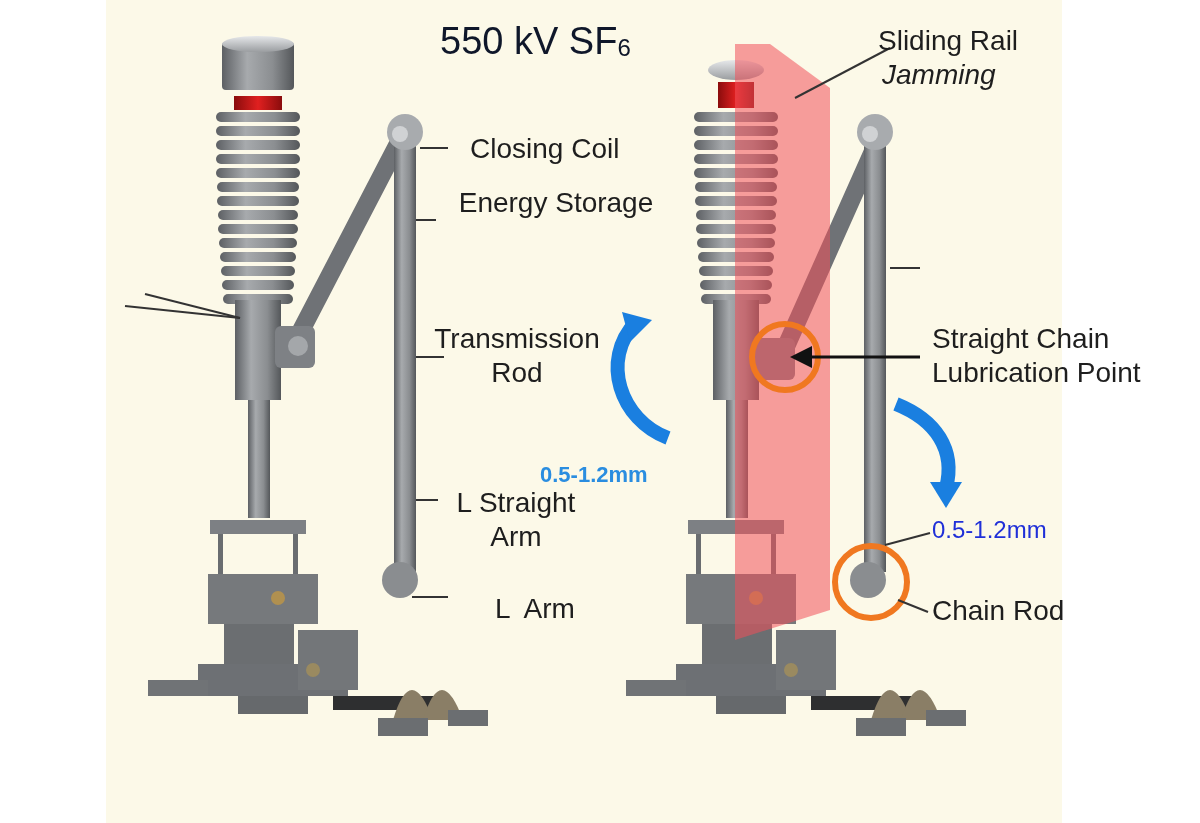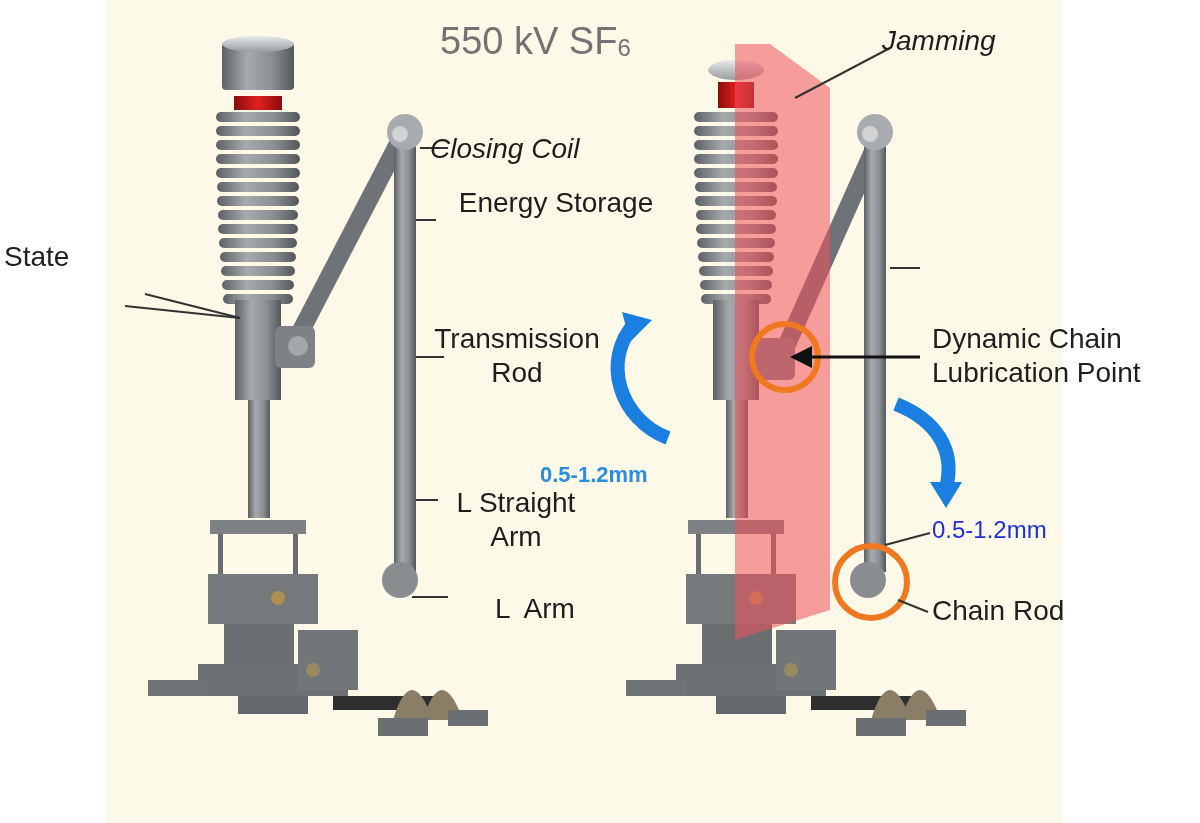--- a/index.html
+++ b/index.html
@@ -1,21 +1,21 @@
 <!DOCTYPE html>
 <html><head>
 <meta charset="utf-8">
 <style>
   html,body{margin:0;padding:0;background:#ffffff;}
   body{width:1200px;height:823px;position:relative;overflow:hidden;font-family:"Liberation Sans",sans-serif;}
   .panel{position:absolute;left:106px;top:0;width:956px;height:823px;background:#fcf9e8;}
   svg.art{position:absolute;left:0;top:0;width:1200px;height:823px;}
   .lbl{position:absolute;color:#1e1e1e;font-size:28px;line-height:34px;white-space:nowrap;}
   .lbl.c{text-align:center;}
-  .title{position:absolute;left:440px;top:20px;font-size:38px;color:#737373;}
+  .title{position:absolute;left:440px;top:20px;font-size:38px;color:#0f172a;}
   .title sub{font-size:24px;vertical-align:-2px;}
   .dim{position:absolute;font-size:22px;font-weight:bold;}
 </style>
 </head>
 <body>
 
 <div class="panel"></div>
 
 <svg class="art" viewBox="0 0 1200 823" xmlns="http://www.w3.org/2000/svg">
   <defs>
@@ -130,38 +130,38 @@
 
   <path d="M668 438 C 620 420, 600 360, 636 322" stroke="#1a7fe0" stroke-width="14" fill="none"></path>
   <polygon points="622,312 652,320 630,342" fill="#1a7fe0"></polygon>
   <path d="M896 404 C 936 420, 956 450, 946 488" stroke="#1a7fe0" stroke-width="14" fill="none"></path>
   <polygon points="930,482 962,482 946,508" fill="#1a7fe0"></polygon>
 </svg>
 
 <div class="title"><span>550 kV SF</span><sub>6</sub></div>
 
 <div class="lbl" style="left:4px;top:240px;">
-  <div>State</div>
 </div>
-<div class="lbl" style="left:430px;top:132px;font-style:italic;">Closing Coil</div>
+<div class="lbl" style="left:470px;top:132px;">Closing Coil</div>
 <div class="lbl c" style="left:432px;top:186px;width:248px;">
   <div>Energy Storage</div>
 </div>
 <div class="lbl c" style="left:414px;top:322px;width:206px;">
   <div>Transmission</div>
   <div>Rod</div>
 </div>
 <div class="lbl c" style="left:436px;top:486px;width:160px;">
   <div>L Straight</div>
   <div>Arm</div>
 </div>
 <div class="lbl" style="left:452px;top:592px;white-space:pre;margin-left:43px;">L  Arm</div>
 <div class="dim" style="left:540px;top:462px;color:#2a8de0;">0.5-1.2mm</div>
 
 <div class="lbl" style="left:878px;top:24px;">
+  <div>Sliding Rail</div>
   <div style="padding-left:4px;font-style:italic;">Jamming</div>
 </div>
 <div class="lbl" style="left:932px;top:322px;">
-  <div>Dynamic Chain</div>
+  <div>Straight Chain</div>
   <div>Lubrication Point</div>
 </div>
 <div class="dim" style="left:932px;top:516px;color:#2030d8;font-size:24px;font-weight:normal;">0.5-1.2mm</div>
 <div class="lbl" style="left:932px;top:594px;">Chain Rod</div>
 
 </body></html>

